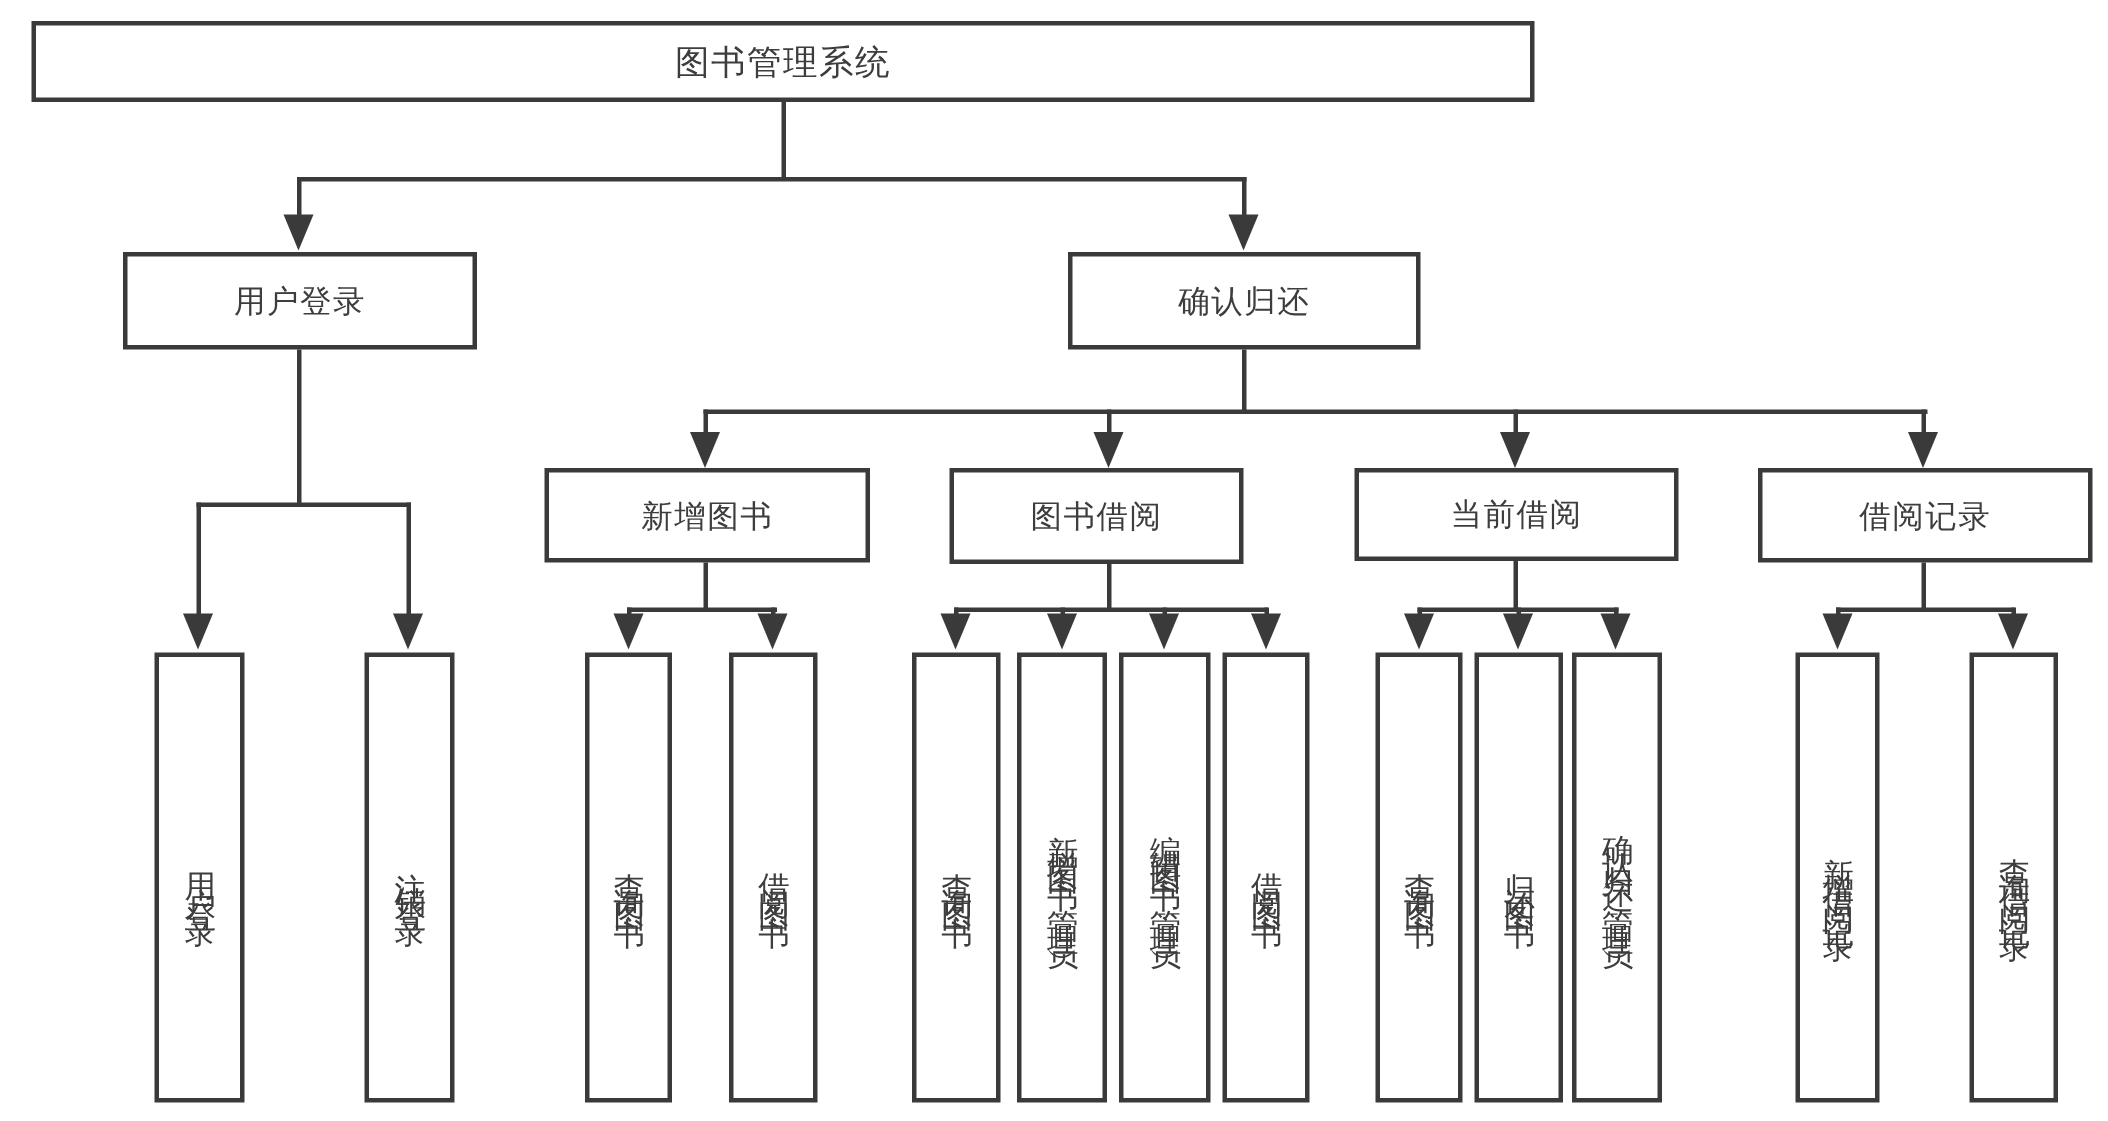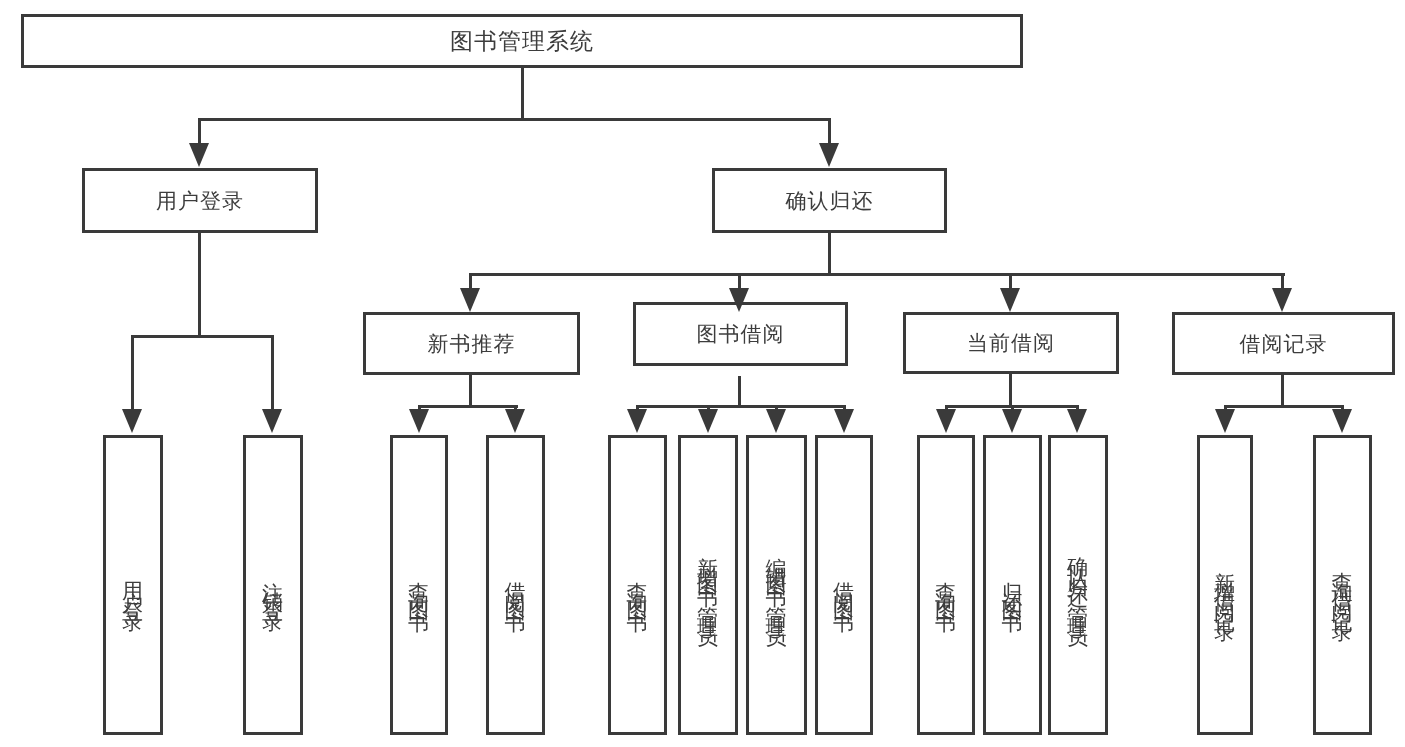--- a/index.html
+++ b/index.html
@@ -48,24 +48,24 @@
 
   <div class="box hbox" style="left:82px;top:168px;width:236px;height:65px;">
     <span>用户登录</span>
   </div>
 
   <div class="box hbox" style="left:712px;top:168px;width:235px;height:65px;">
     <span>确认归还</span>
   </div>
 
   <div class="box hbox" style="left:363px;top:312px;width:217px;height:63px;">
-    <span>新书推荐</span>
+    <span>新增图书</span>
   </div>
 
-  <div class="box hbox" style="left:633px;top:302px;width:215px;height:64px;">
+  <div class="box hbox" style="left:633px;top:312px;width:196px;height:64px;">
     <span>图书借阅</span>
   </div>
 
   <div class="box hbox" style="left:1172px;top:312px;width:223px;height:63px;">
     <span>借阅记录</span>
   </div>
 
   <div class="box hbox" style="left:903px;top:312px;width:216px;height:62px;">
     <span>当前借阅</span>
   </div>

